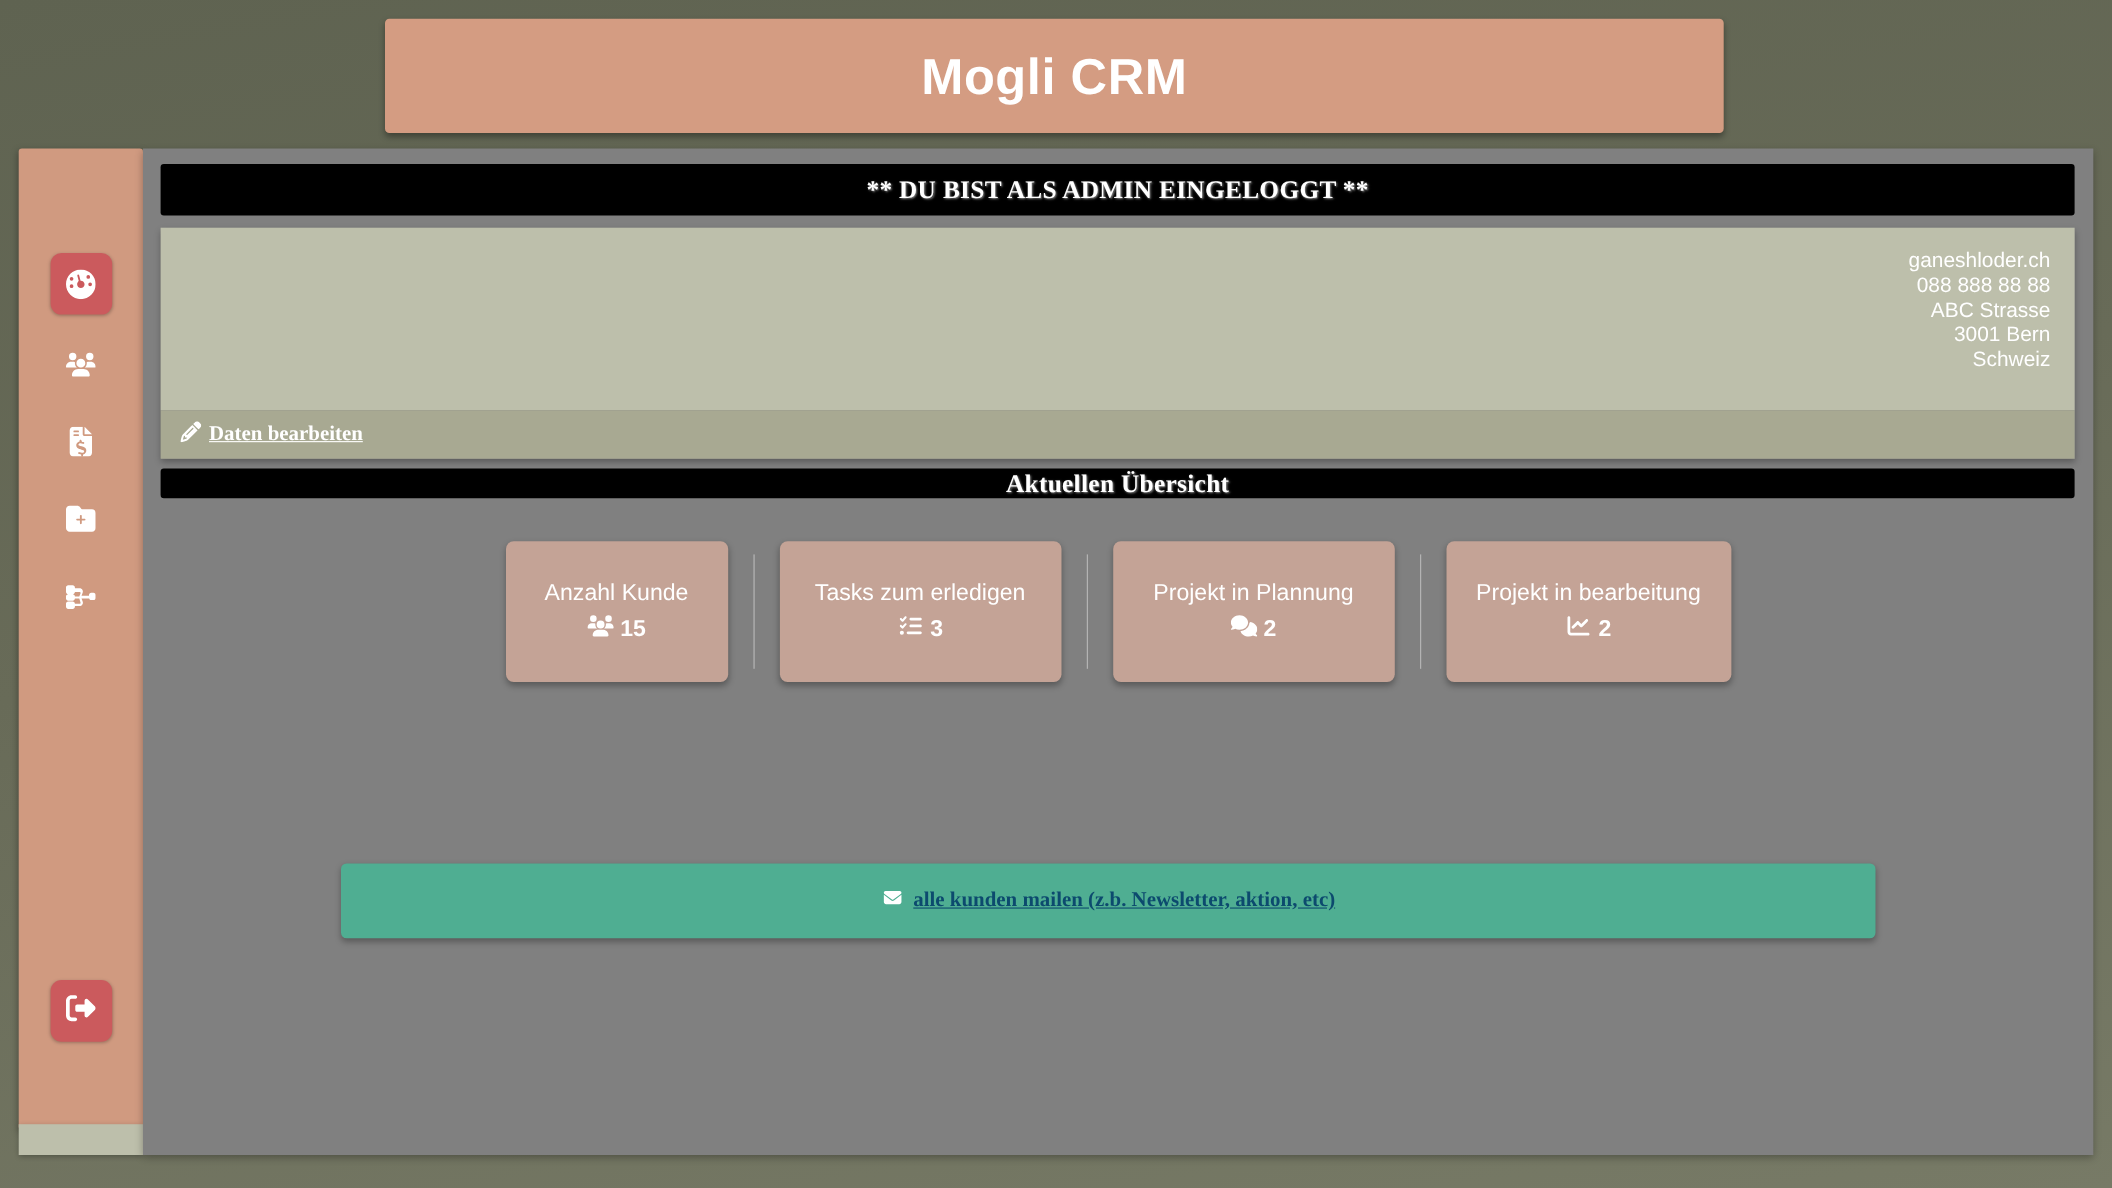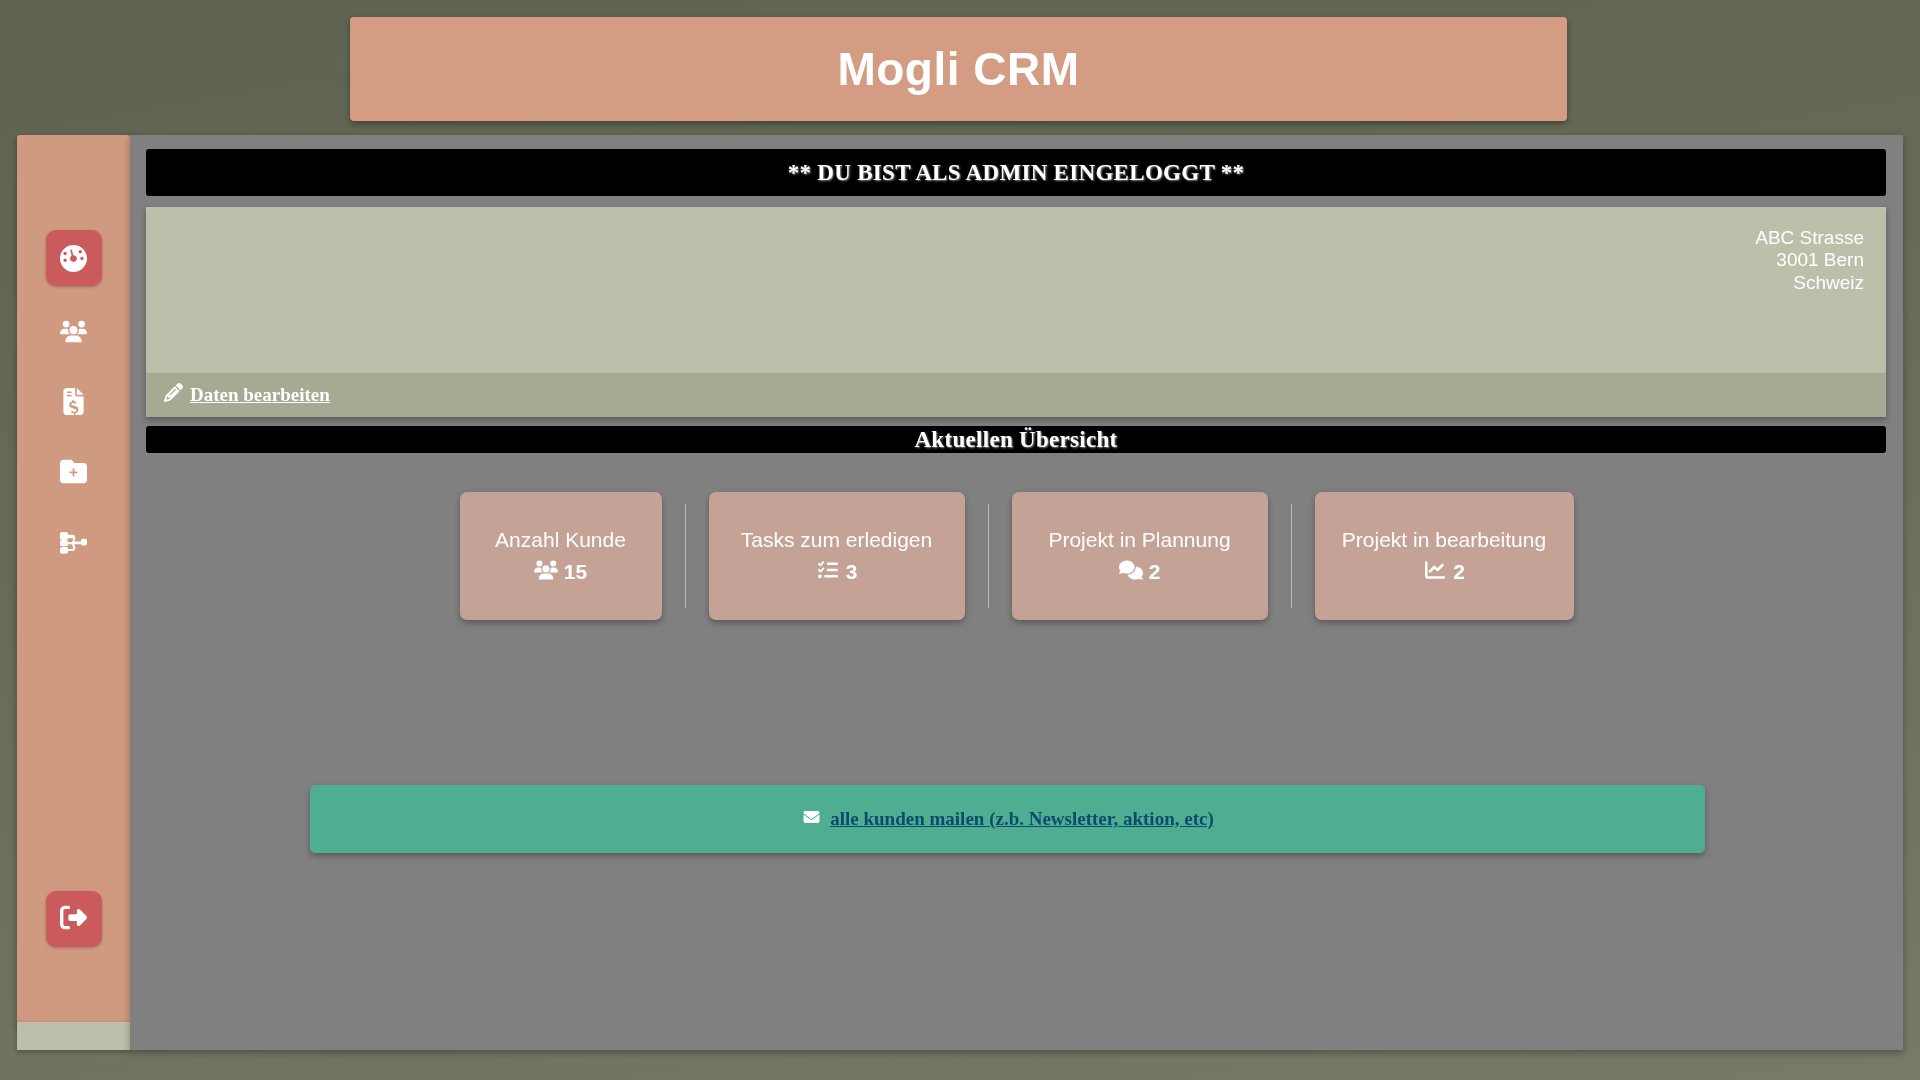--- a/index.html
+++ b/index.html
@@ -333,20 +333,22 @@
 <div id="sidebar-footer"></div>
 
 <div id="main">
 
   <div class="black-bar" id="admin-bar">
     <span>** DU BIST ALS ADMIN EINGELOGGT **</span>
   </div>
 
   <div id="customer-card">
     <div id="customer-info">
+      <div>ganeshloder.ch</div>
+      <div>088 888 88 88</div>
       <div>ABC Strasse</div>
       <div>3001 Bern</div>
       <div>Schweiz</div>
     </div>
     <div id="customer-actions">
       <a id="edit-link">
         <span>
           <svg viewBox="0 0 512 512" aria-hidden="true">
             <path d="M410.3 231l11.3-11.3-33.9-33.9-62.1-62.1L291.7 89.8l-11.3 11.3-22.6 22.6L58.6 322.9c-10.4 10.4-18 23.3-22.2 37.4L1 480.7c-2.5 8.4-.2 17.5 6.1 23.7s15.3 8.5 23.7 6.1l120.3-35.4c14.1-4.2 27-11.8 37.4-22.2L387.7 253.7 410.3 231zM160 399.4l-9.1 22.7c-4 3.1-8.5 5.4-13.3 6.9L59.4 452l23-78.1c1.4-4.9 3.8-9.4 6.9-13.3l22.7-9.1v32c0 8.8 7.2 16 16 16h32zM362.7 18.7L348.3 33.2 325.7 55.8 314.3 67.1l33.9 33.9 62.1 62.1 33.9 33.9 11.3-11.3 22.6-22.6 14.5-14.5c25-25 25-65.5 0-90.5L453.3 18.7c-25-25-65.5-25-90.5 0zm-47.4 168l-144 144c-6.2 6.2-16.4 6.2-22.6 0s-6.2-16.4 0-22.6l144-144c6.2-6.2 16.4-6.2 22.6 0s6.2 16.4 0 22.6z"></path>
           </svg>

